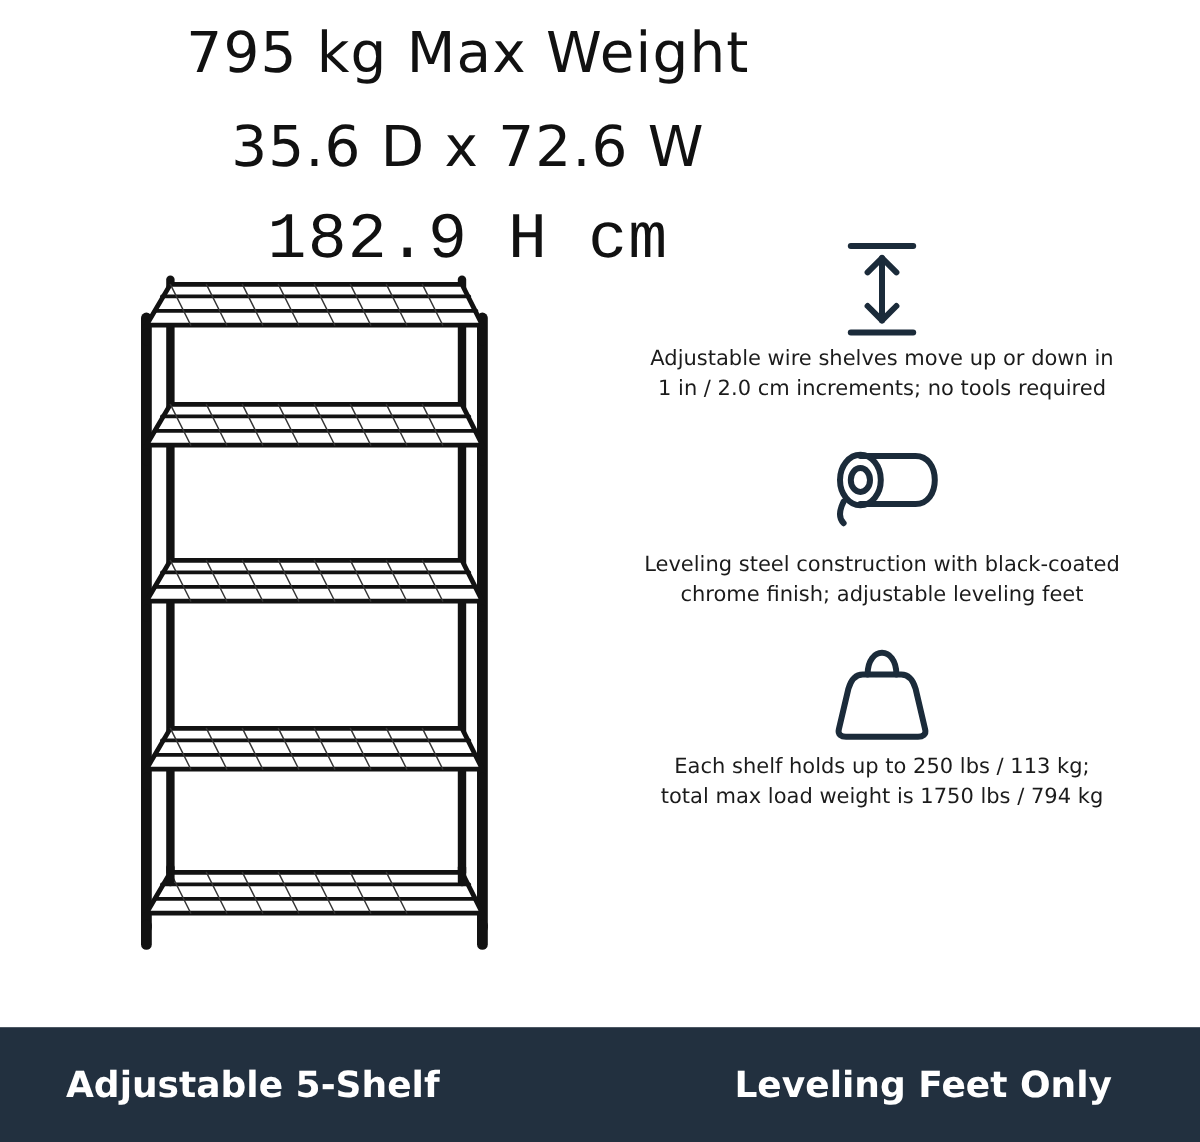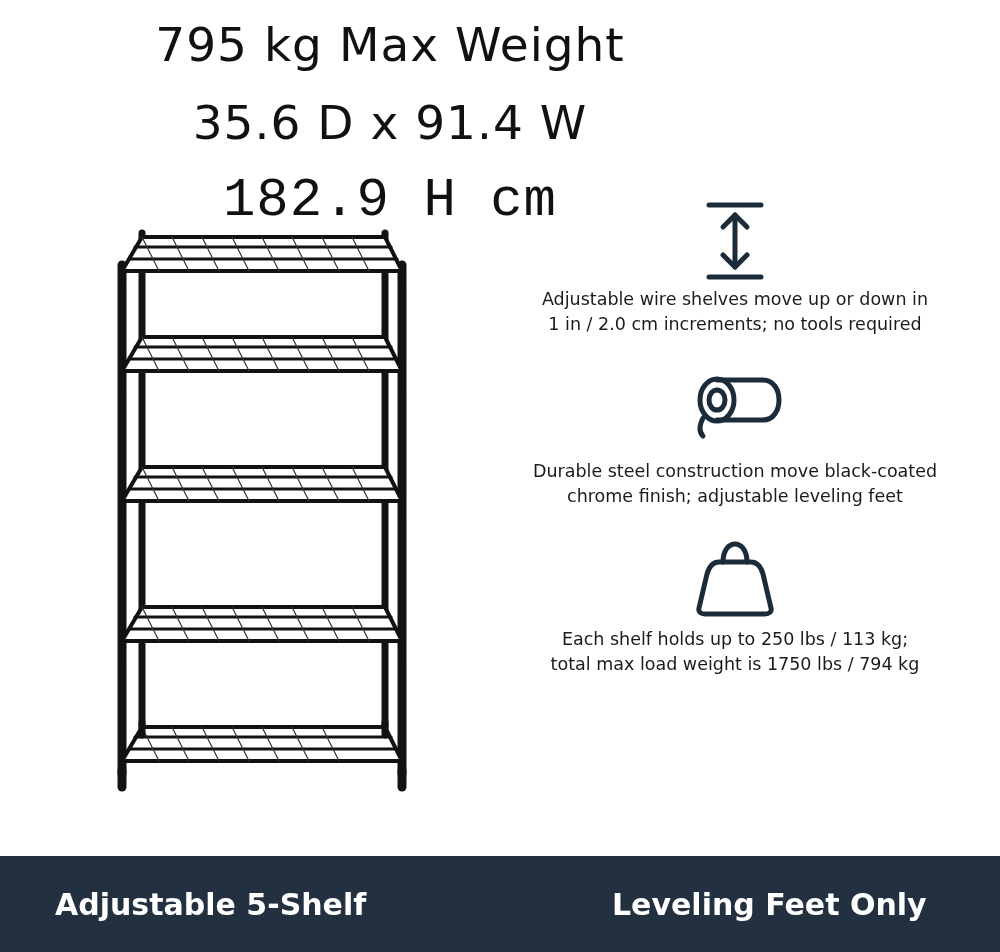--- a/index.html
+++ b/index.html
@@ -99,21 +99,21 @@
   .bottom-right {
     position: absolute;
     left: 612px;
   }
 </style>
 </head>
 <body>
 
 <div class="headline">
   <div class="line line-1">795 kg Max Weight</div>
-  <div class="line line-2">35.6 D x 91.4 W</div>
+  <div class="line line-2">35.6 D x 72.6 W</div>
   <div class="line line-3">182.9 H cm</div>
 </div>
 
 <div class="product-image">
   <svg width="330" height="590" viewBox="0 0 330 590" xmlns="http://www.w3.org/2000/svg">
     <g stroke="#121212" fill="none" stroke-linecap="round">
 
       <line x1="47" y1="18" x2="47" y2="512" stroke-width="7"></line>
       <line x1="290" y1="18" x2="290" y2="512" stroke-width="7"></line>
 
@@ -199,21 +199,21 @@
       <svg width="100" height="86" viewBox="0 0 100 86" xmlns="http://www.w3.org/2000/svg">
         <g stroke="#1b2b3a" stroke-width="5" fill="none" stroke-linecap="round" stroke-linejoin="round">
           <path d="M32 14 L78 14 C88 14 94 23 94 34 C94 45 88 54 78 54 L32 54"></path>
           <ellipse cx="32" cy="34" rx="17" ry="21"></ellipse>
           <ellipse cx="32" cy="34" rx="8" ry="10"></ellipse>
           <path d="M18 52 C14 60 14 66 18 70"></path>
         </g>
       </svg>
     </div>
     <div class="feature-text">
-      <span>Durable steel construction move black-coated</span><br>
+      <span>Leveling steel construction with black-coated</span><br>
       <span>chrome finish; adjustable leveling feet</span>
     </div>
   </div>
 
   <div class="feature feature-3">
     <div class="feature-icon">
       <svg width="100" height="86" viewBox="0 0 100 86" xmlns="http://www.w3.org/2000/svg">
         <g stroke="#1b2b3a" stroke-width="5" fill="none" stroke-linecap="round" stroke-linejoin="round">
           <path d="M38 26 C38 14 44 8 50 8 C56 8 62 14 62 26"></path>
           <path d="M34 26 L66 26 C72 26 76 31 78 38 L86 72 C87 76 84 78 80 78 L20 78 C16 78 13 76 14 72 L22 38 C24 31 28 26 34 26 Z"></path>

